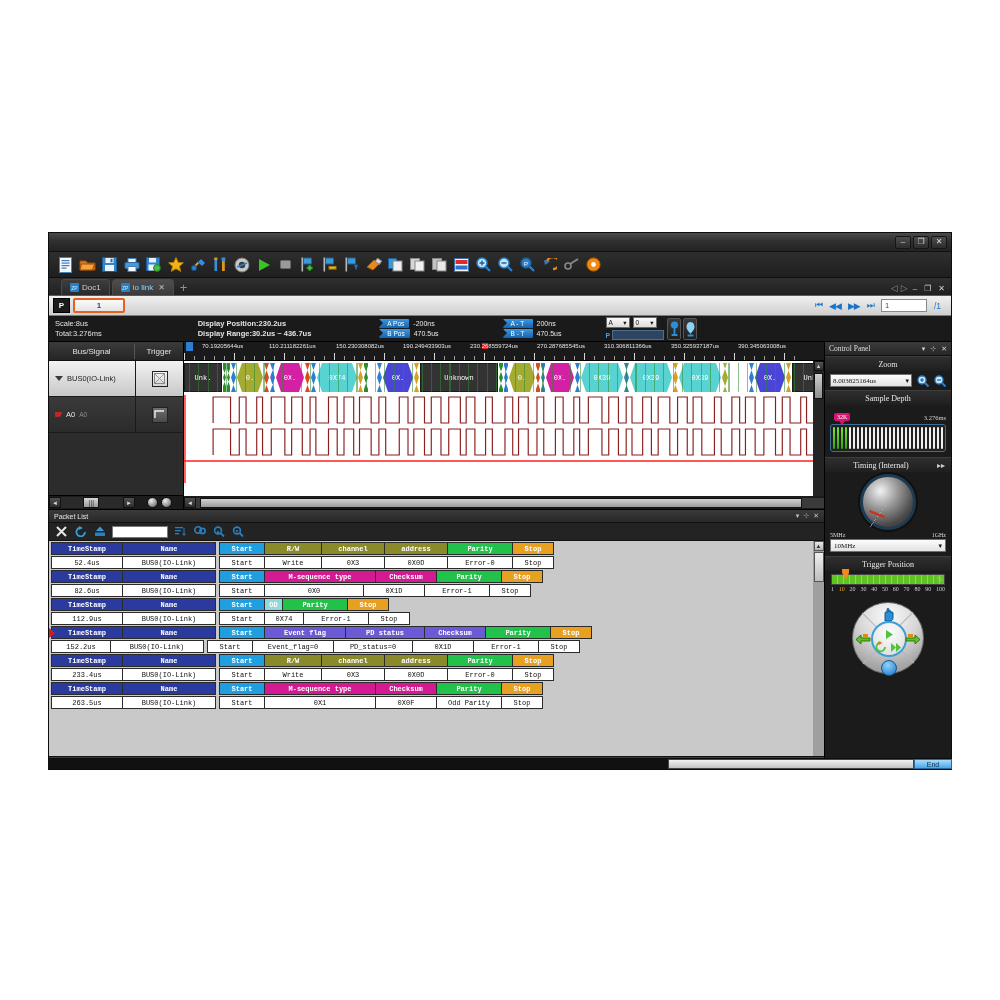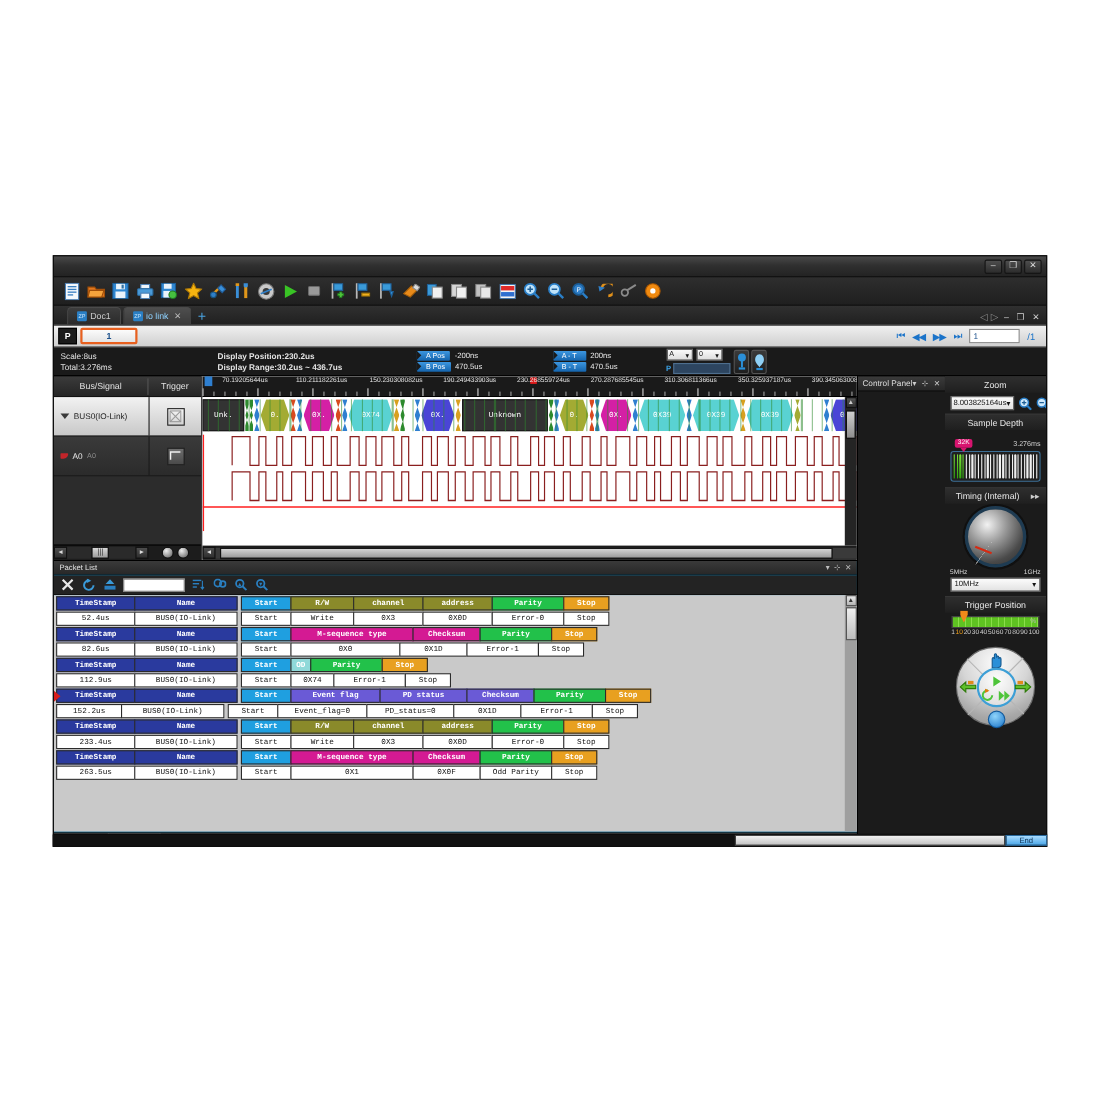--- a/index.html
+++ b/index.html
@@ -241,21 +241,21 @@
   .hbthumb { position:absolute; left:4px; right:22px; top:0; height:10px;
     background: linear-gradient(180deg,#d4d4d4,#9a9a9a); border:1px solid #111; }
 
   .vscroll { position:absolute; right:0; top:19px; bottom:13px; width:11px; background:#242424;
     display:flex; flex-direction:column; align-items:center; }
   .vsarrow { width:10px;height:10px; background: linear-gradient(180deg,#555,#2d2d2d); border:1px solid #111;
     color:#ccc; font-size:6px; display:flex;align-items:center;justify-content:center; }
   .vsthumb { width:9px; height:26px; background: linear-gradient(180deg,#cfcfcf,#8d8d8d); border:1px solid #111; margin-top:2px;}
 
   
-  .packetpanel { flex:1; display:flex; flex-direction:column; background:#0ea5e9; min-height:0; }
+  .packetpanel { flex:1; display:flex; flex-direction:column; background:#fdba74; min-height:0; }
   .pphead {
     height:13px; background: linear-gradient(180deg,#3a3a3a,#282828);
     display:flex; align-items:center; padding:0 5px; border-bottom:1px solid #111;
   }
   .pphead .ttl { color:#e4e4e4; font-size:7px; }
   .pphead .ctrls { margin-left:auto; display:flex; gap:4px; color:#bfbfbf; font-size:7px; }
   .pptools { height:18px; background:#232323; display:flex; align-items:center; gap:6px; padding-left:6px; border-bottom:1px solid #111;}
   .ptool { width:13px; height:13px; display:flex; align-items:center; justify-content:center; }
   .ptextbox { width:56px; height:12px; background:#fff; border:1px solid #777; }
   .pgrid { flex:1; background:#c9c9c9; overflow:hidden; position:relative; padding:1px 0 0 2px;}
@@ -276,21 +276,21 @@
     color:#333; font-size:6px; display:flex;align-items:center;justify-content:center; }
   .pvsthumb { width:10px; height:30px; background: linear-gradient(180deg,#efefef,#bdbdbd); border:1px solid #555; margin-top:1px;}
 
   .bottomtabs { height:13px; background: linear-gradient(180deg,#3c3c3c,#2a2a2a);
     display:flex; align-items:center; padding-left:4px; gap:1px; border-top:1px solid #111; }
   .btab { font-size:7px; color:#dcdcdc; padding:1px 6px; }
   .btab.active { background: linear-gradient(180deg,#f4f4f4,#d8d8d8); color:#111; border:1px solid #888; border-bottom:none; }
   .btsep { width:1px; height:9px; background:#5a5a5a; }
 
   
-  .ctrlpanel { width: 172px; background:#1b1b1b; border-left:1px solid #000; display:flex; flex-direction:row; }
+  .ctrlpanel { width: 127px; background:#1b1b1b; border-left:1px solid #000; display:flex; flex-direction:column;font-family:Liberation Serif, serif; }
   .cphead { height:14px; background: linear-gradient(180deg,#3b3b3b,#272727); display:flex; align-items:center;
     padding:0 4px; border-bottom:1px solid #0f0f0f; }
   .cphead .t { color:#dedede; font-size:7.5px; }
   .cphead .icons { margin-left:auto; display:flex; gap:5px; color:#cfcfcf; font-size:7px; }
   .cpbody { flex:1; overflow:hidden; display:flex; flex-direction:column; position:relative;}
   .sectitle { text-align:center; color:#e8e8e8; font-size:8px; padding:3px 0 2px;
     background: linear-gradient(180deg,#2e2e2e,#1f1f1f); border-top:1px solid #3d3d3d; }
   .zoomrow { display:flex; align-items:center; gap:4px; padding:3px 5px; }
   .zoomsel { flex:1; height:13px; background: linear-gradient(180deg,#fcfcfc,#e2e2e2);
     border:1px solid #6f6f6f; font-size:7px; color:#111; display:flex; align-items:center;

